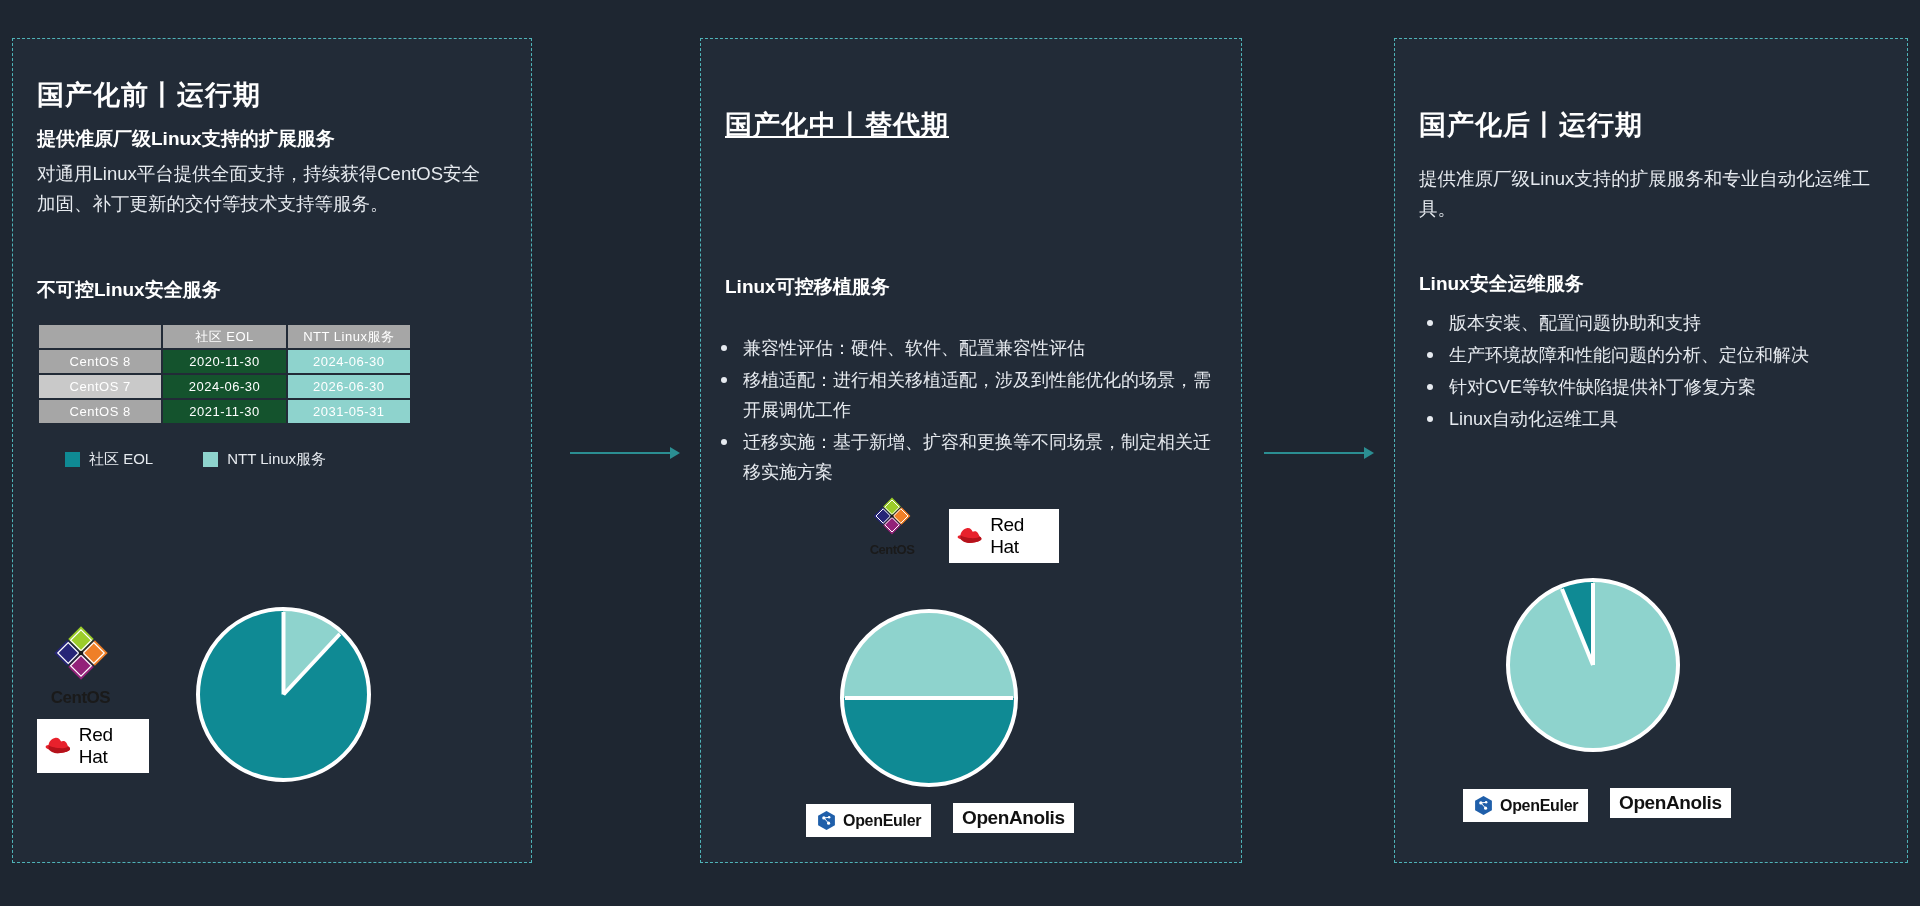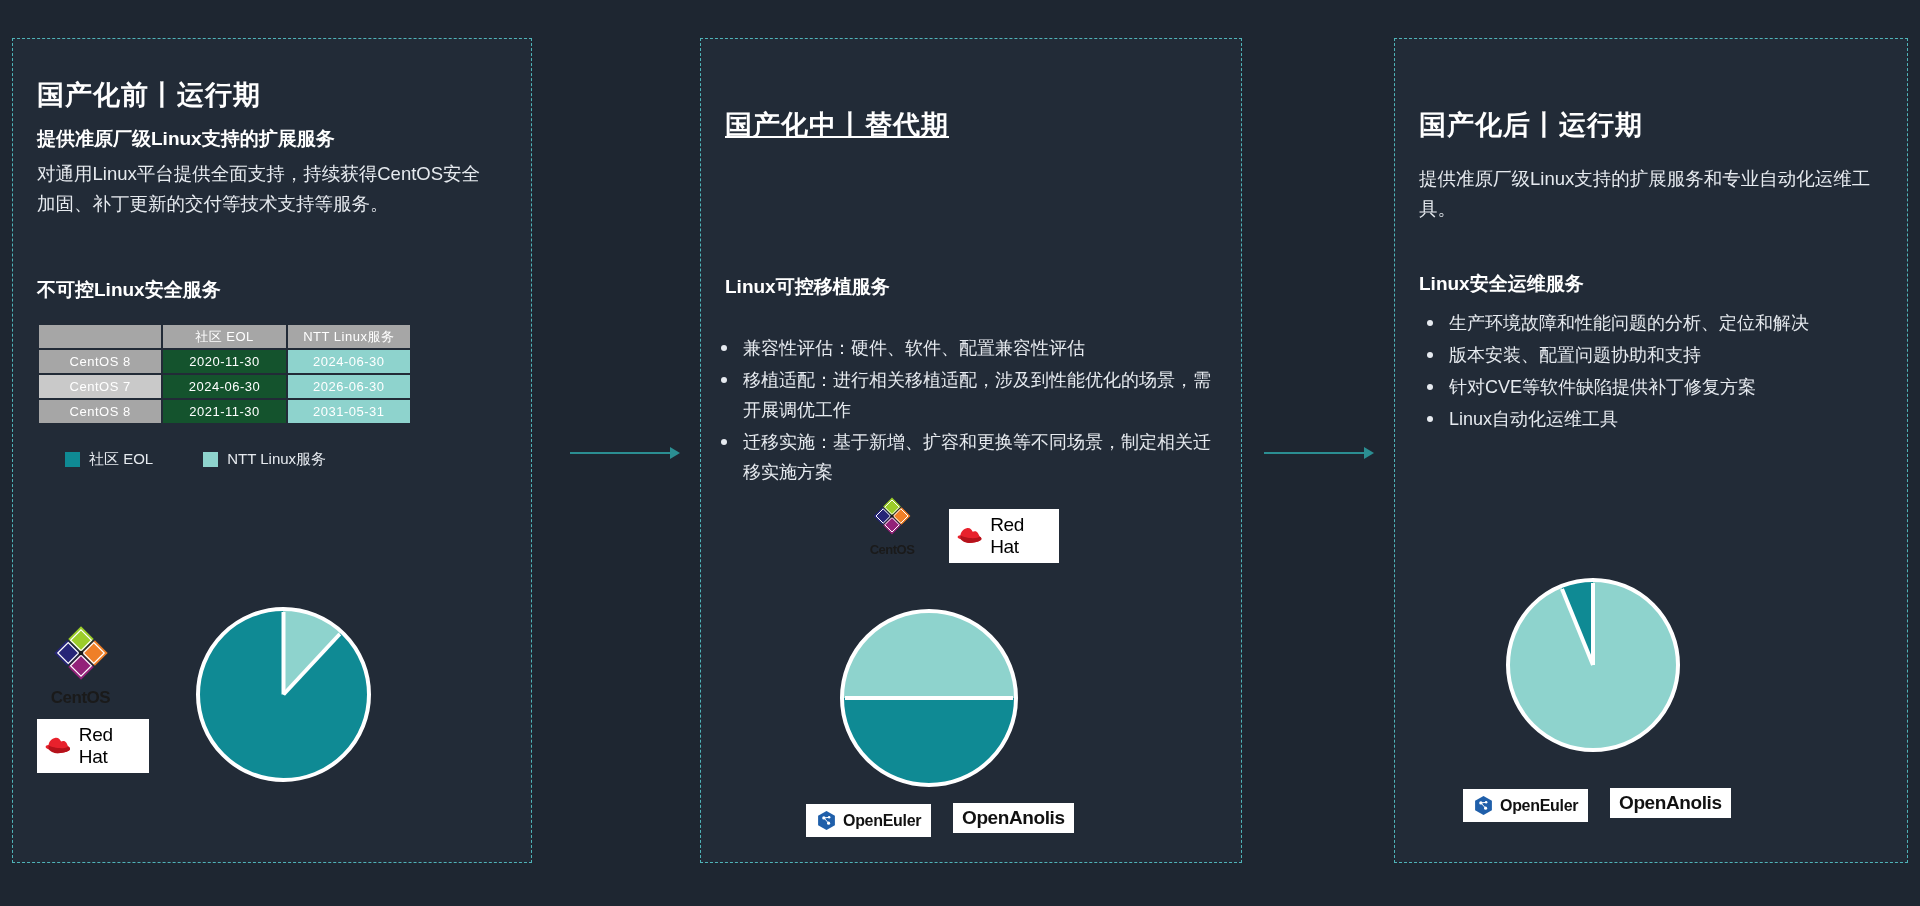--- a/index.html
+++ b/index.html
@@ -270,22 +270,22 @@
 
   <section class="panel" id="panel-2">
     <div class="panel-inner">
       <div class="abs title" style="left:24px; top:68px;">国产化后丨运行期</div>
 
       <div class="abs para" style="left:24px; top:125px; width:470px;">提供准原厂级Linux支持的扩展服务和专业自动化运维工具。</div>
 
       <div class="abs section-head" style="left:24px; top:232px;">Linux安全运维服务</div>
 
       <ul class="bullets abs" style="left:24px; top:270px; width:475px;">
+        <li>版本安装、配置问题协助和支持</li>
         <li>生产环境故障和性能问题的分析、定位和解决</li>
-        <li>版本安装、配置问题协助和支持</li>
         <li>针对CVE等软件缺陷提供补丁修复方案</li>
         <li>Linux自动化运维工具</li>
       </ul>
 
       <div class="abs pie" style="left:111px; top:539px; width:174px; height:174px;
            background: conic-gradient(from -22deg, #0f8a94 0deg 22deg, #8ed3cd 22deg 360deg);">
         <svg width="166" height="166" viewBox="0 0 166 166" style="display:block;">
           <line x1="83" y1="83" x2="83" y2="1" stroke="#ffffff" stroke-width="4"></line>
           <line x1="83" y1="83" x2="52" y2="7" stroke="#ffffff" stroke-width="4"></line>
         </svg>

